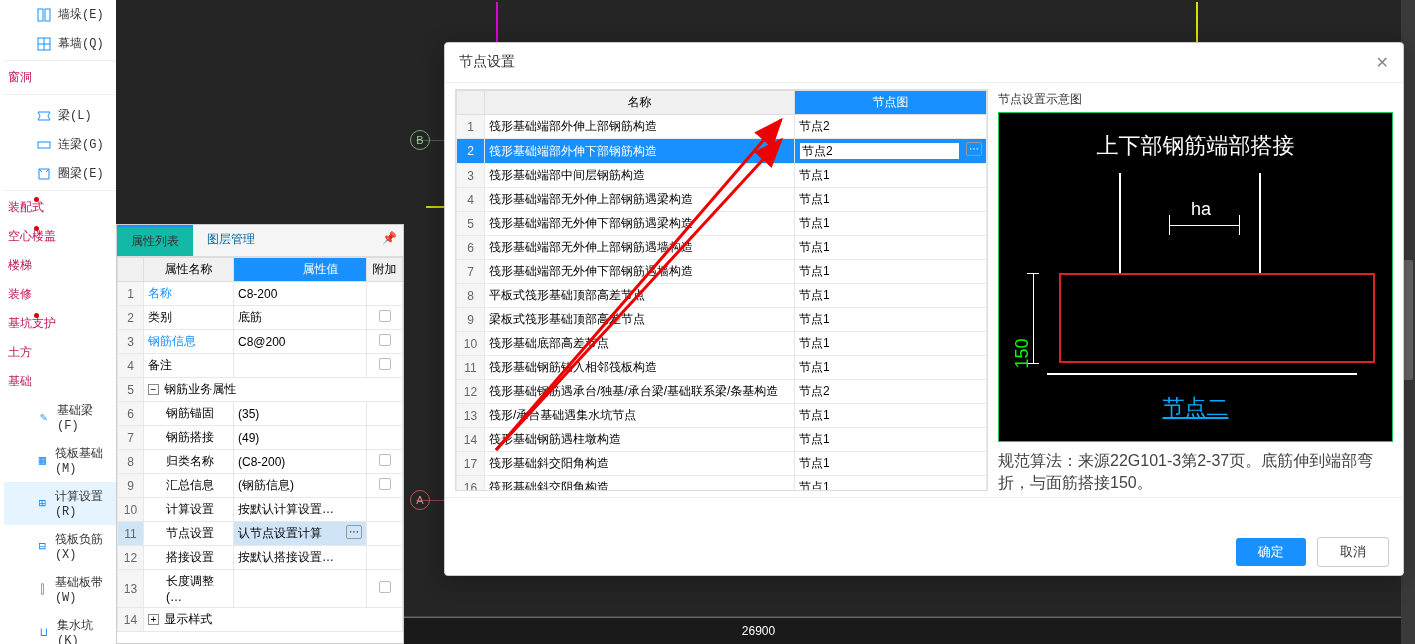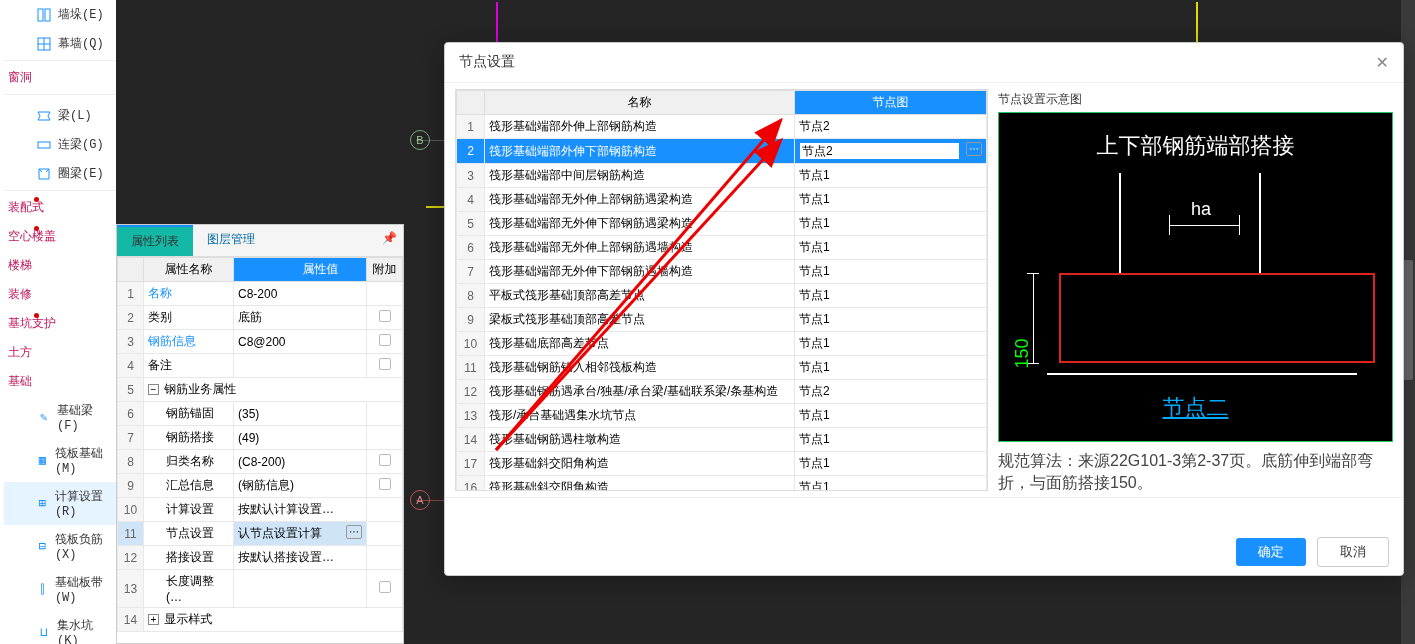--- a/index.html
+++ b/index.html
@@ -165,20 +165,21 @@
   <div class="canv-line" style="left:300px;top:0;width:100%;height:1px;top:140px;background:#555"></div>
   <div class="canv-line" style="left:300px;width:100%;height:1px;top:500px;background:#844"></div>
   <div class="canv-line" style="left:380px;top:2px;width:2px;height:40px;background:#d0d"></div>
   <div class="canv-line" style="left:1080px;top:2px;width:2px;height:40px;background:#dd0"></div>
   <div class="canv-line" style="left:310px;top:206px;width:180px;height:2px;background:#cc0"></div>
   <div class="mark-b">B</div>
   <div class="mark-a">A</div>
   <div class="scrollbar-v">
       <div class="thumb"></div>
     </div>
+  <div class="ruler-bot"><span>26900</span></div>
 </div>
 
 <div class="prop-panel">
   <div class="prop-tabs">
     <div class="prop-tab active">属性列表</div>
     <div class="prop-tab">图层管理</div>
     <span class="pin-ic">📌</span>
   </div>
   <table class="prop-table">
     <thead>

